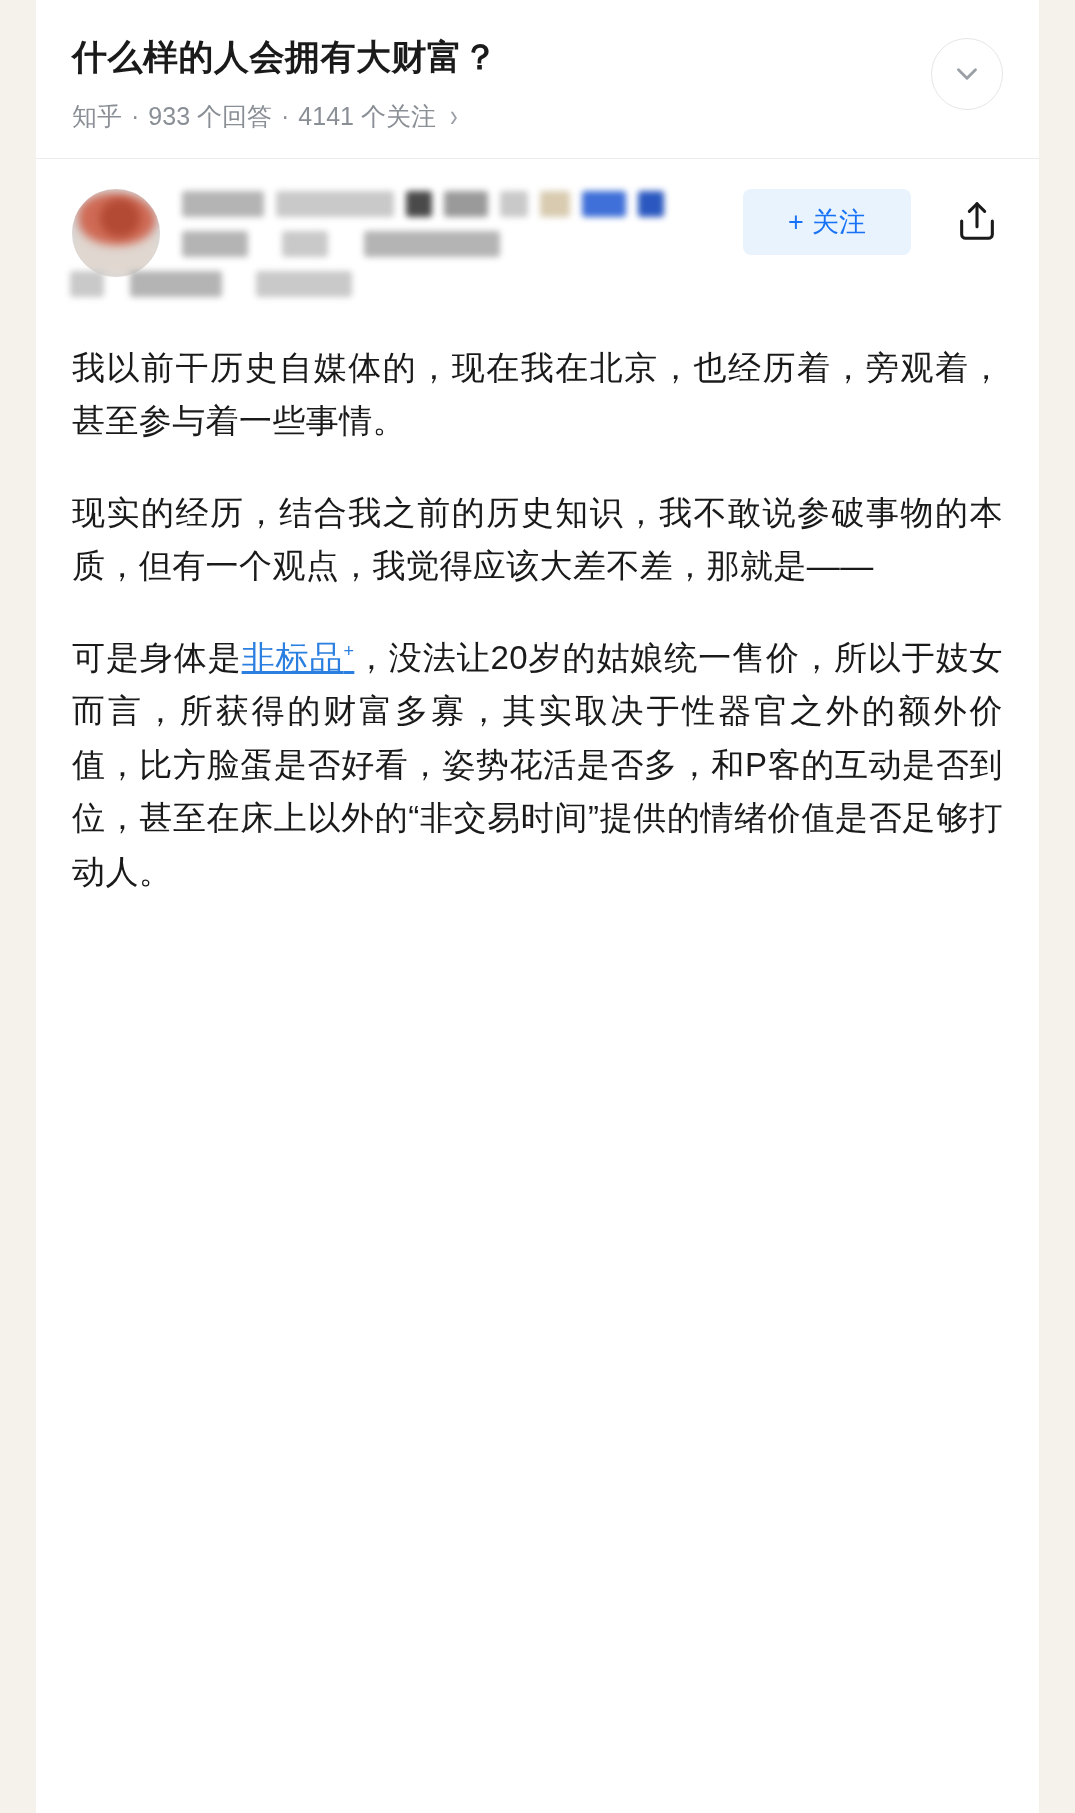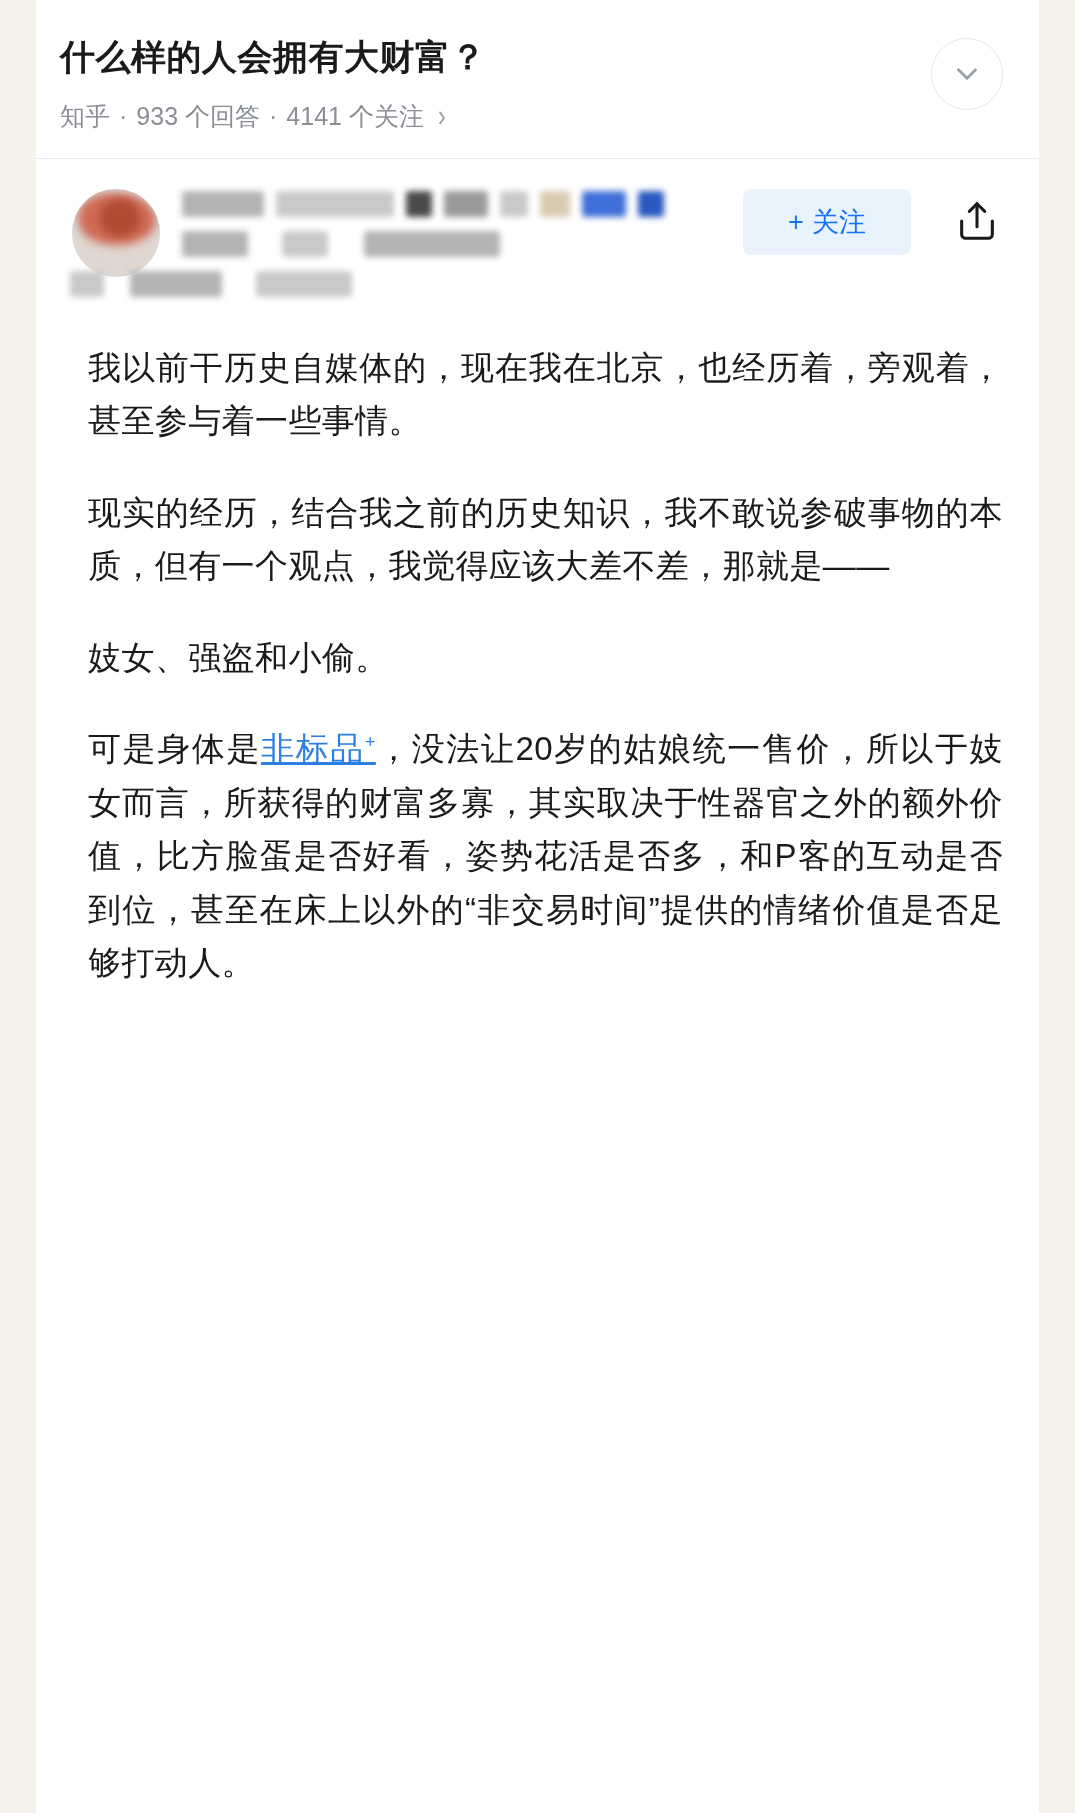--- a/index.html
+++ b/index.html
@@ -26,21 +26,21 @@
     top: 0;
     width: 1003px;
     height: 1813px;
     background: #ffffff;
     box-sizing: border-box;
     overflow: hidden;
   }
 
   
   .qheader {
-    padding: 34px 36px 26px 24px;
+    padding: 34px 36px 26px 36px;
     background: #ffffff;
     border-bottom: 1px solid #ececec;
     position: relative;
     box-sizing: border-box;
   }
   .qtitle {
     font-size: 35px;
     font-weight: bold;
     color: #1a1a1a;
     line-height: 1.3;
@@ -170,21 +170,21 @@
 
   
   .answer-body {
     padding: 0 36px 20px 36px;
     box-sizing: border-box;
   }
   .answer-body p {
     font-size: 33px;
     line-height: 1.62;
     color: #1a1a1a;
-    margin: 0 0 38px 16px;
+    margin: 0 0 38px 0;
     letter-spacing: 0.4px;
     text-align: justify;
   }
   .answer-body p:first-child { margin-top: 30px; }
   .tag-link {
     color: #2b7fe0;
     position: relative;
   }
   .tag-link sup {
     font-size: 18px;
@@ -256,20 +256,19 @@
             <polyline points="8,7 12,3 16,7"></polyline>
             <path d="M4 12v7a2 2 0 0 0 2 2h12a2 2 0 0 0 2-2v-7"></path>
           </svg>
         </span>
       </div>
     </div>
 
     <div class="answer-body">
       <p>我以前干历史自媒体的，现在我在北京，也经历着，旁观着，甚至参与着一些事情。</p>
       <p>现实的经历，结合我之前的历史知识，我不敢说参破事物的本质，但有一个观点，我觉得应该大差不差，那就是——</p>
-      <p>妓女、强盗和小偷。</p>
       <p>
         <span>可是身体是</span><a class="tag-link" href="#"><span>非标品</span><sup>+</sup></a><span>，没法让20岁的姑娘统一售价，所以于妓女而言，所获得的财富多寡，其实取决于性器官之外的额外价值，比方脸蛋是否好看，姿势花活是否多，和P客的互动是否到位，甚至在床上以外的“非交易时间”提供的情绪价值是否足够打动人。</span>
       </p>
     </div>
 
   </div>
 </div>
 
 </body></html>

